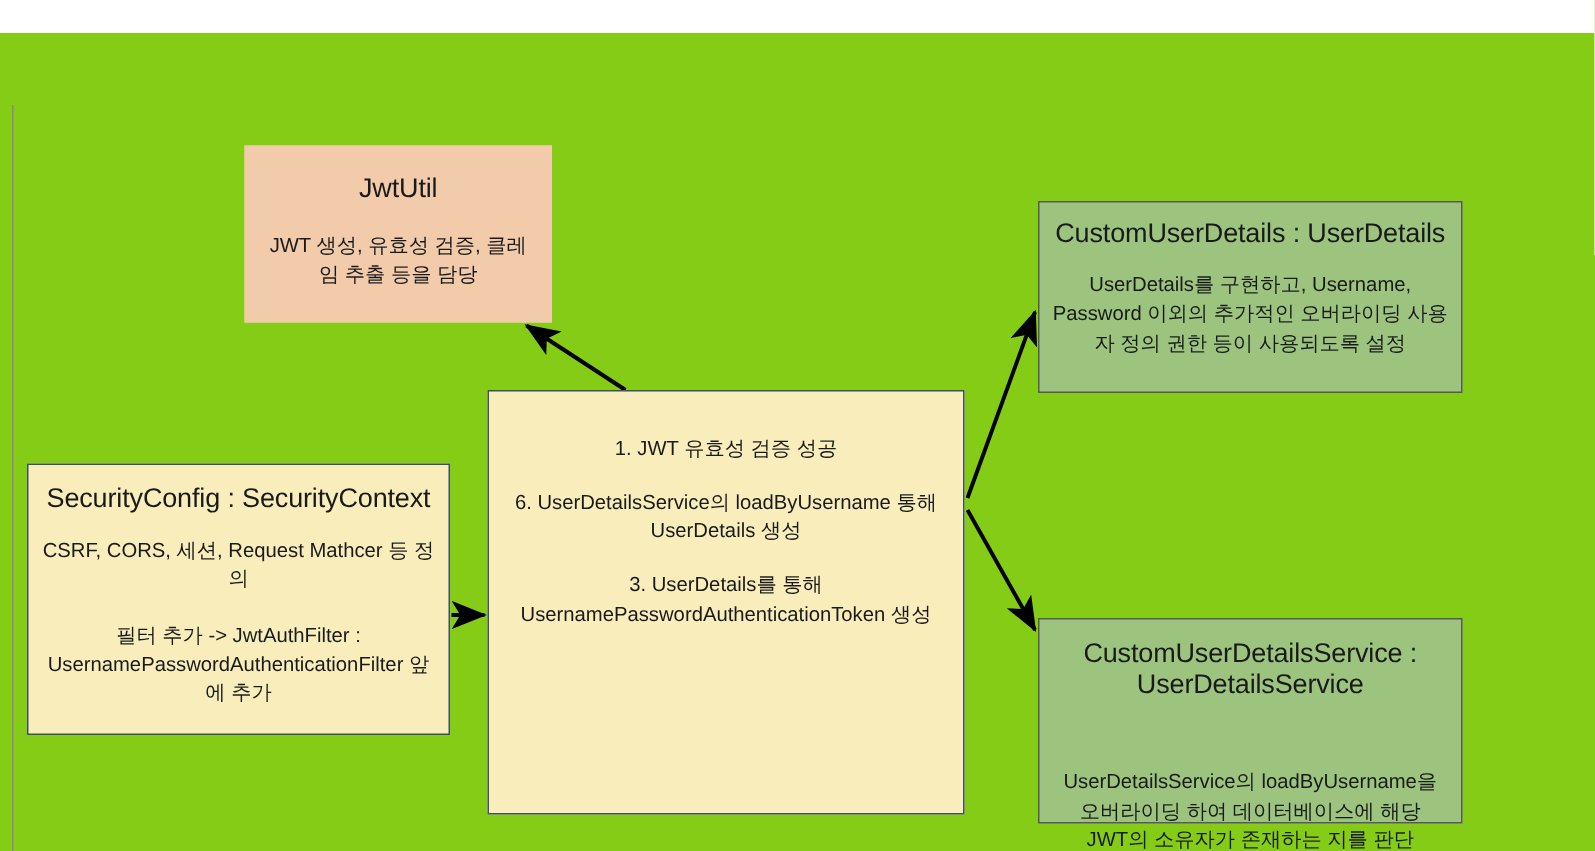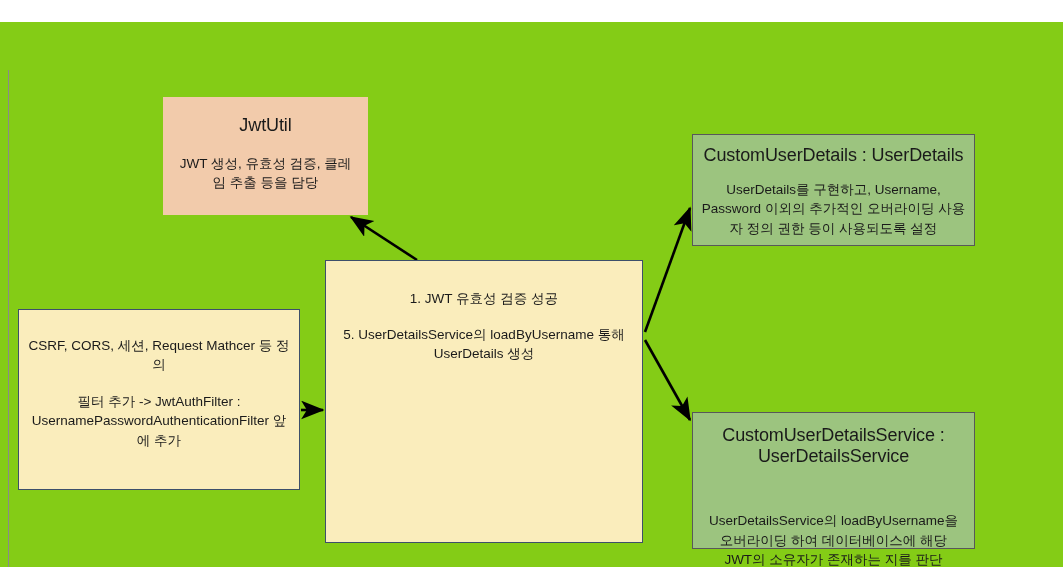--- a/index.html
+++ b/index.html
@@ -92,21 +92,21 @@
     display: flex;
     flex-direction: column;
     gap: 17px;
   }
   #node-jwtauthfilter .body { width: 312px; }
   
   #node-customuserdetails {
     left: 692px;
     top: 112px;
     width: 283px;
-    height: 112px;
+    height: 128px;
     background: #9CC47F;
     border: 1px solid #58585A;
     padding-top: 10px;
   }
   #node-customuserdetails .body { margin-top: 14px; width: 268px; }
   #node-customuserdetailsservice {
     left: 692px;
     top: 390px;
     width: 283px;
     height: 137px;
@@ -136,32 +136,35 @@
     <line x1="645" y1="318" x2="690" y2="398" stroke="#000000" stroke-width="2.6" marker-end="url(#ah)"></line>
   </svg>
 
   <div class="node" id="node-jwtutil">
     <div class="title">JwtUtil</div>
     <div class="body">JWT 생성, 유효성 검증, 클레
 임 추출 등을 담당</div>
   </div>
 
   <div class="node" id="node-securityconfig">
+    <div class="title">SecurityConfig : SecurityContext</div>
     <div class="body">CSRF, CORS, 세션, Request Mathcer 등 정
 의</div>
     <div class="body second">필터 추가 -&gt; JwtAuthFilter :
 UsernamePasswordAuthenticationFilter 앞
 에 추가</div>
   </div>
 
   <div class="node" id="node-jwtauthfilter">
     <div class="steps">
       <div class="body">1. JWT 유효성 검증 성공</div>
-      <div class="body">5. UserDetailsService의 loadByUsername 통해
+      <div class="body">6. UserDetailsService의 loadByUsername 통해
 UserDetails 생성</div>
+      <div class="body">3. UserDetails를 통해
+UsernamePasswordAuthenticationToken 생성</div>
     </div>
   </div>
 
   <div class="node" id="node-customuserdetails">
     <div class="title">CustomUserDetails : UserDetails</div>
     <div class="body">UserDetails를 구현하고, Username,
 Password 이외의 추가적인 오버라이딩 사용
 자 정의 권한 등이 사용되도록 설정</div>
   </div>
 

